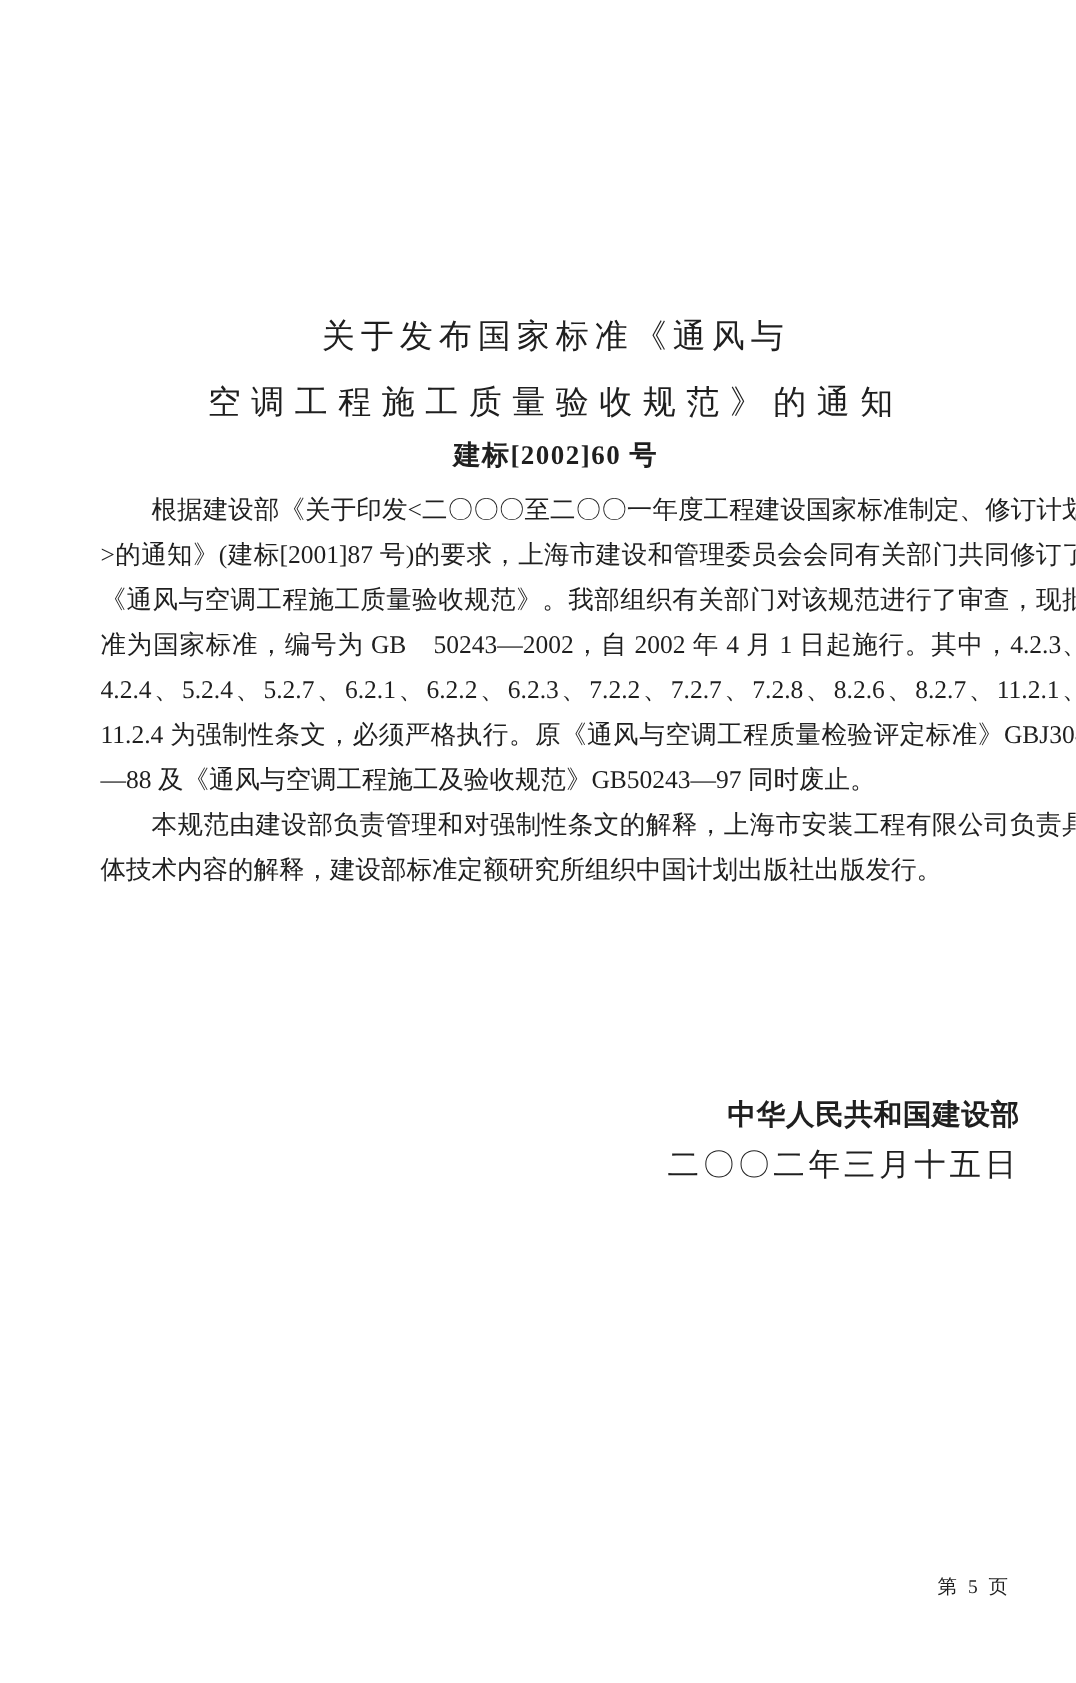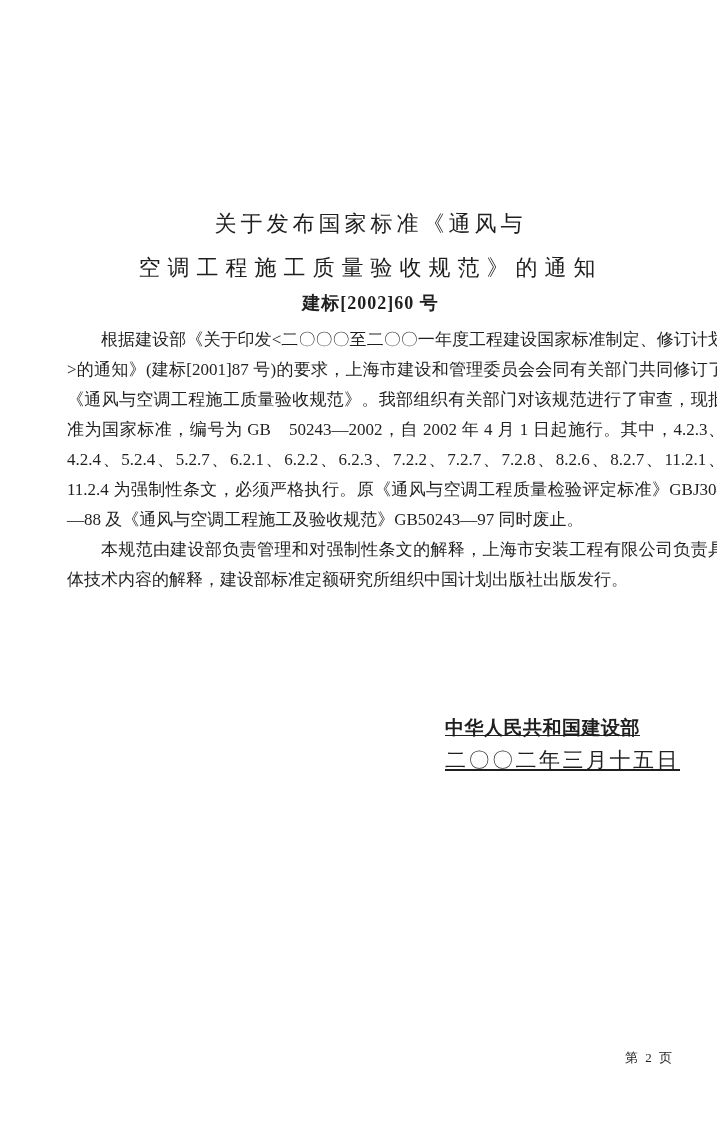--- a/index.html
+++ b/index.html
@@ -49,24 +49,23 @@
     width: 658px;
     font-size: 17px;
     line-height: 30px;
     text-align: justify;
   }
   .body-block p {
     text-indent: 2em;
   }
   .signature-block {
     position: absolute;
-    top: 703px;
+    top: 719px;
     right: 49px;
-    text-align: left;
-    text-decoration: underline;
+    text-align: right;
   }
   .signature-org {
     font-family: "Liberation Sans", "DejaVu Sans", sans-serif;
     font-weight: bold;
     font-size: 19px;
     letter-spacing: 0.5px;
     line-height: 26px;
   }
   .signature-date {
     font-size: 21px;
@@ -98,16 +97,16 @@
     <p>根据建设部《关于印发&lt;二〇〇〇至二〇〇一年度工程建设国家标准制定、修订计划&gt;的通知》(建标[2001]87 号)的要求，上海市建设和管理委员会会同有关部门共同修订了《通风与空调工程施工质量验收规范》。我部组织有关部门对该规范进行了审查，现批准为国家标准，编号为 GB　50243—2002，自 2002 年 4 月 1 日起施行。其中，4.2.3、4.2.4、5.2.4、5.2.7、6.2.1、6.2.2、6.2.3、7.2.2、7.2.7、7.2.8、8.2.6、8.2.7、11.2.1、11.2.4 为强制性条文，必须严格执行。原《通风与空调工程质量检验评定标准》GBJ304—88 及《通风与空调工程施工及验收规范》GB50243—97 同时废止。</p>
     <p>本规范由建设部负责管理和对强制性条文的解释，上海市安装工程有限公司负责具体技术内容的解释，建设部标准定额研究所组织中国计划出版社出版发行。</p>
   </div>
 
   <div class="signature-block">
     <div class="signature-org">中华人民共和国建设部</div>
     <div class="signature-date">二〇〇二年三月十五日</div>
   </div>
 
   <div class="footer">
-    <span>第 2 页</span>
+    <span>第 5 页</span>
   </div>
 
 </div>
 
 </body></html>

